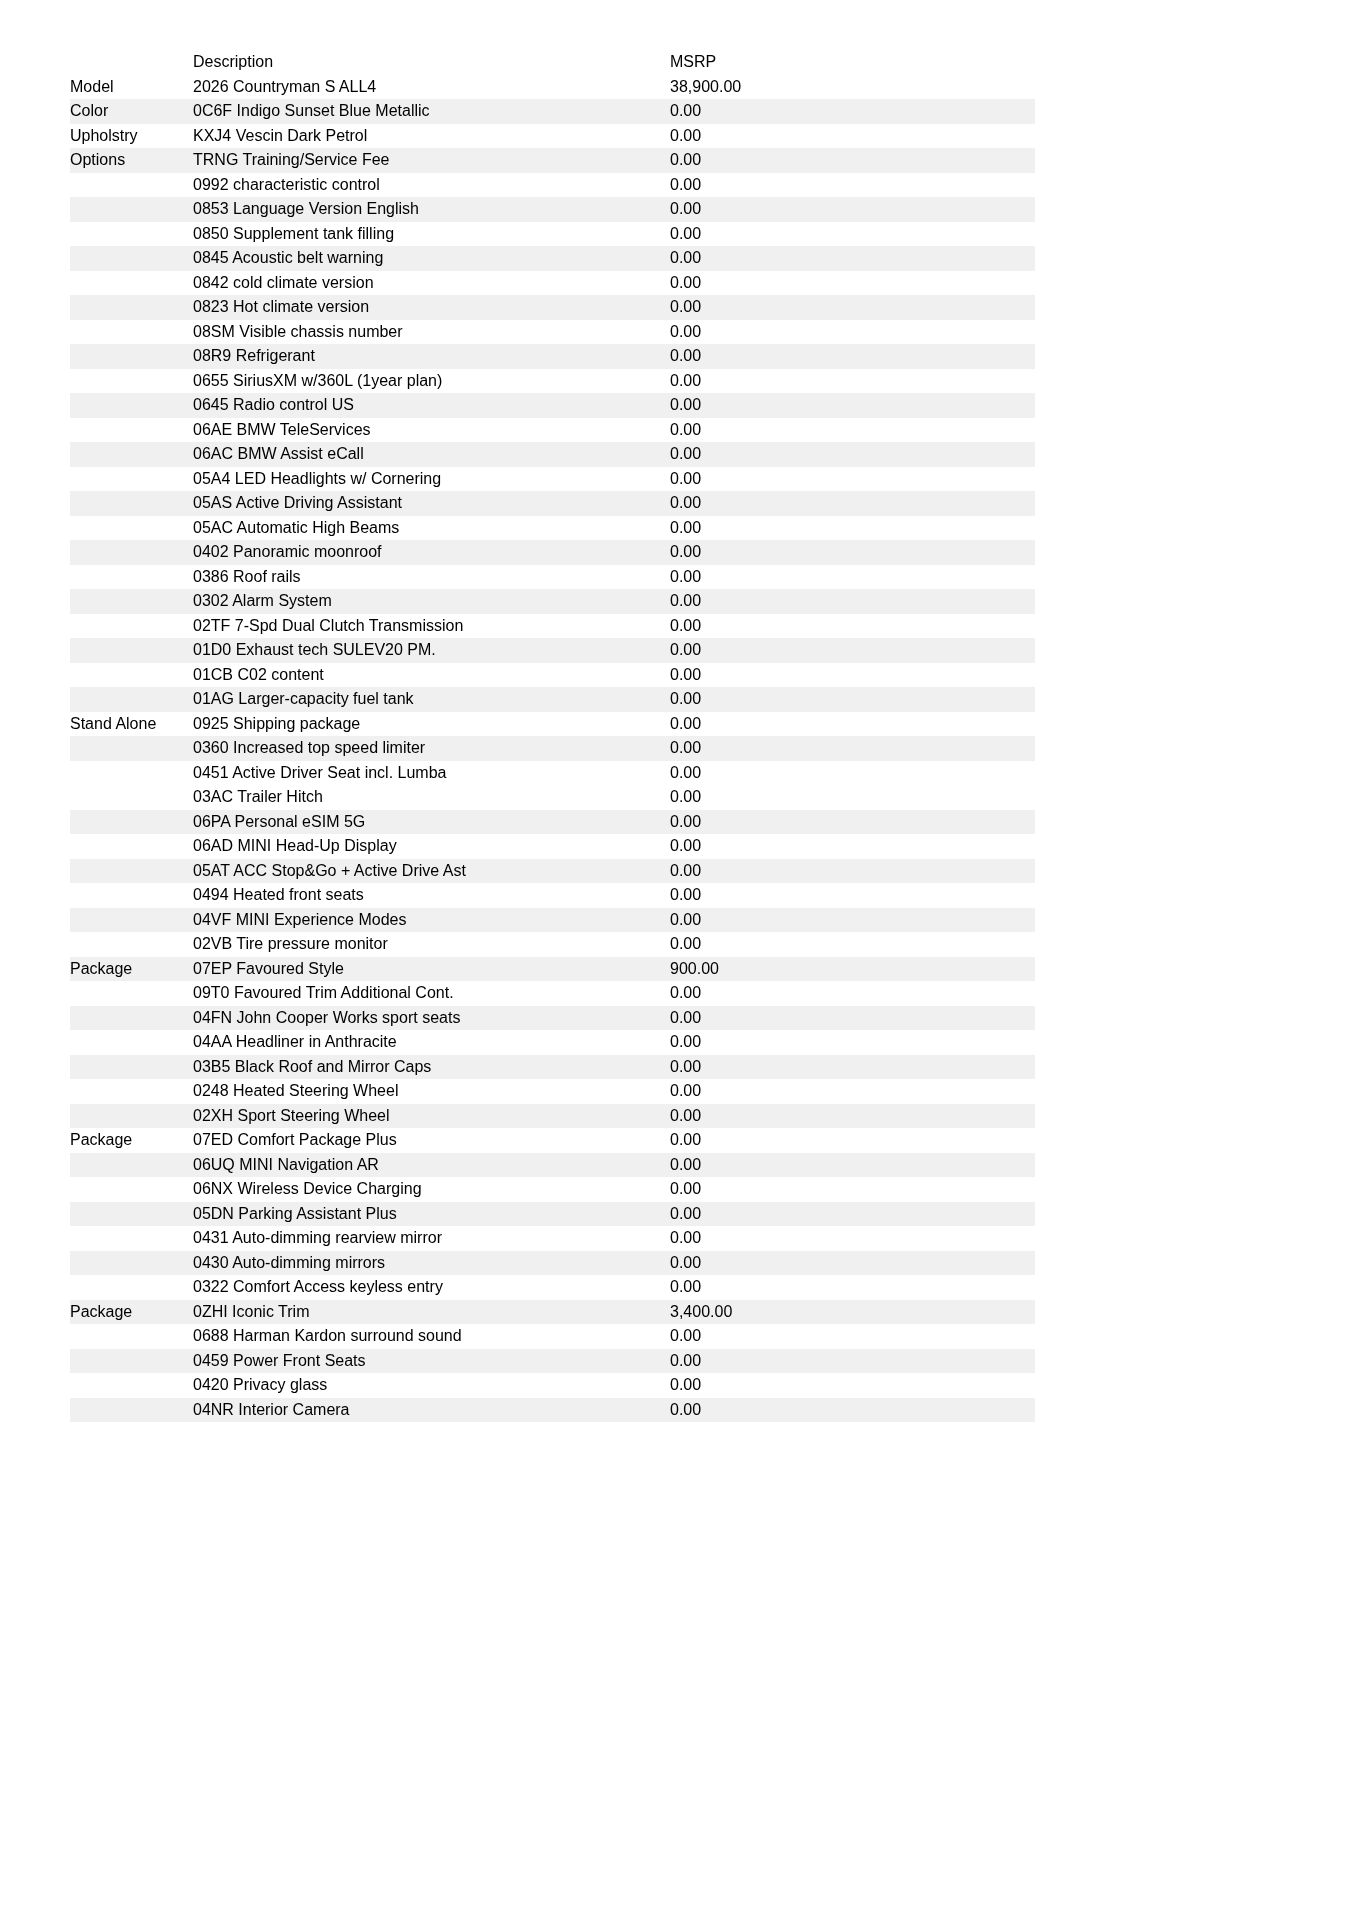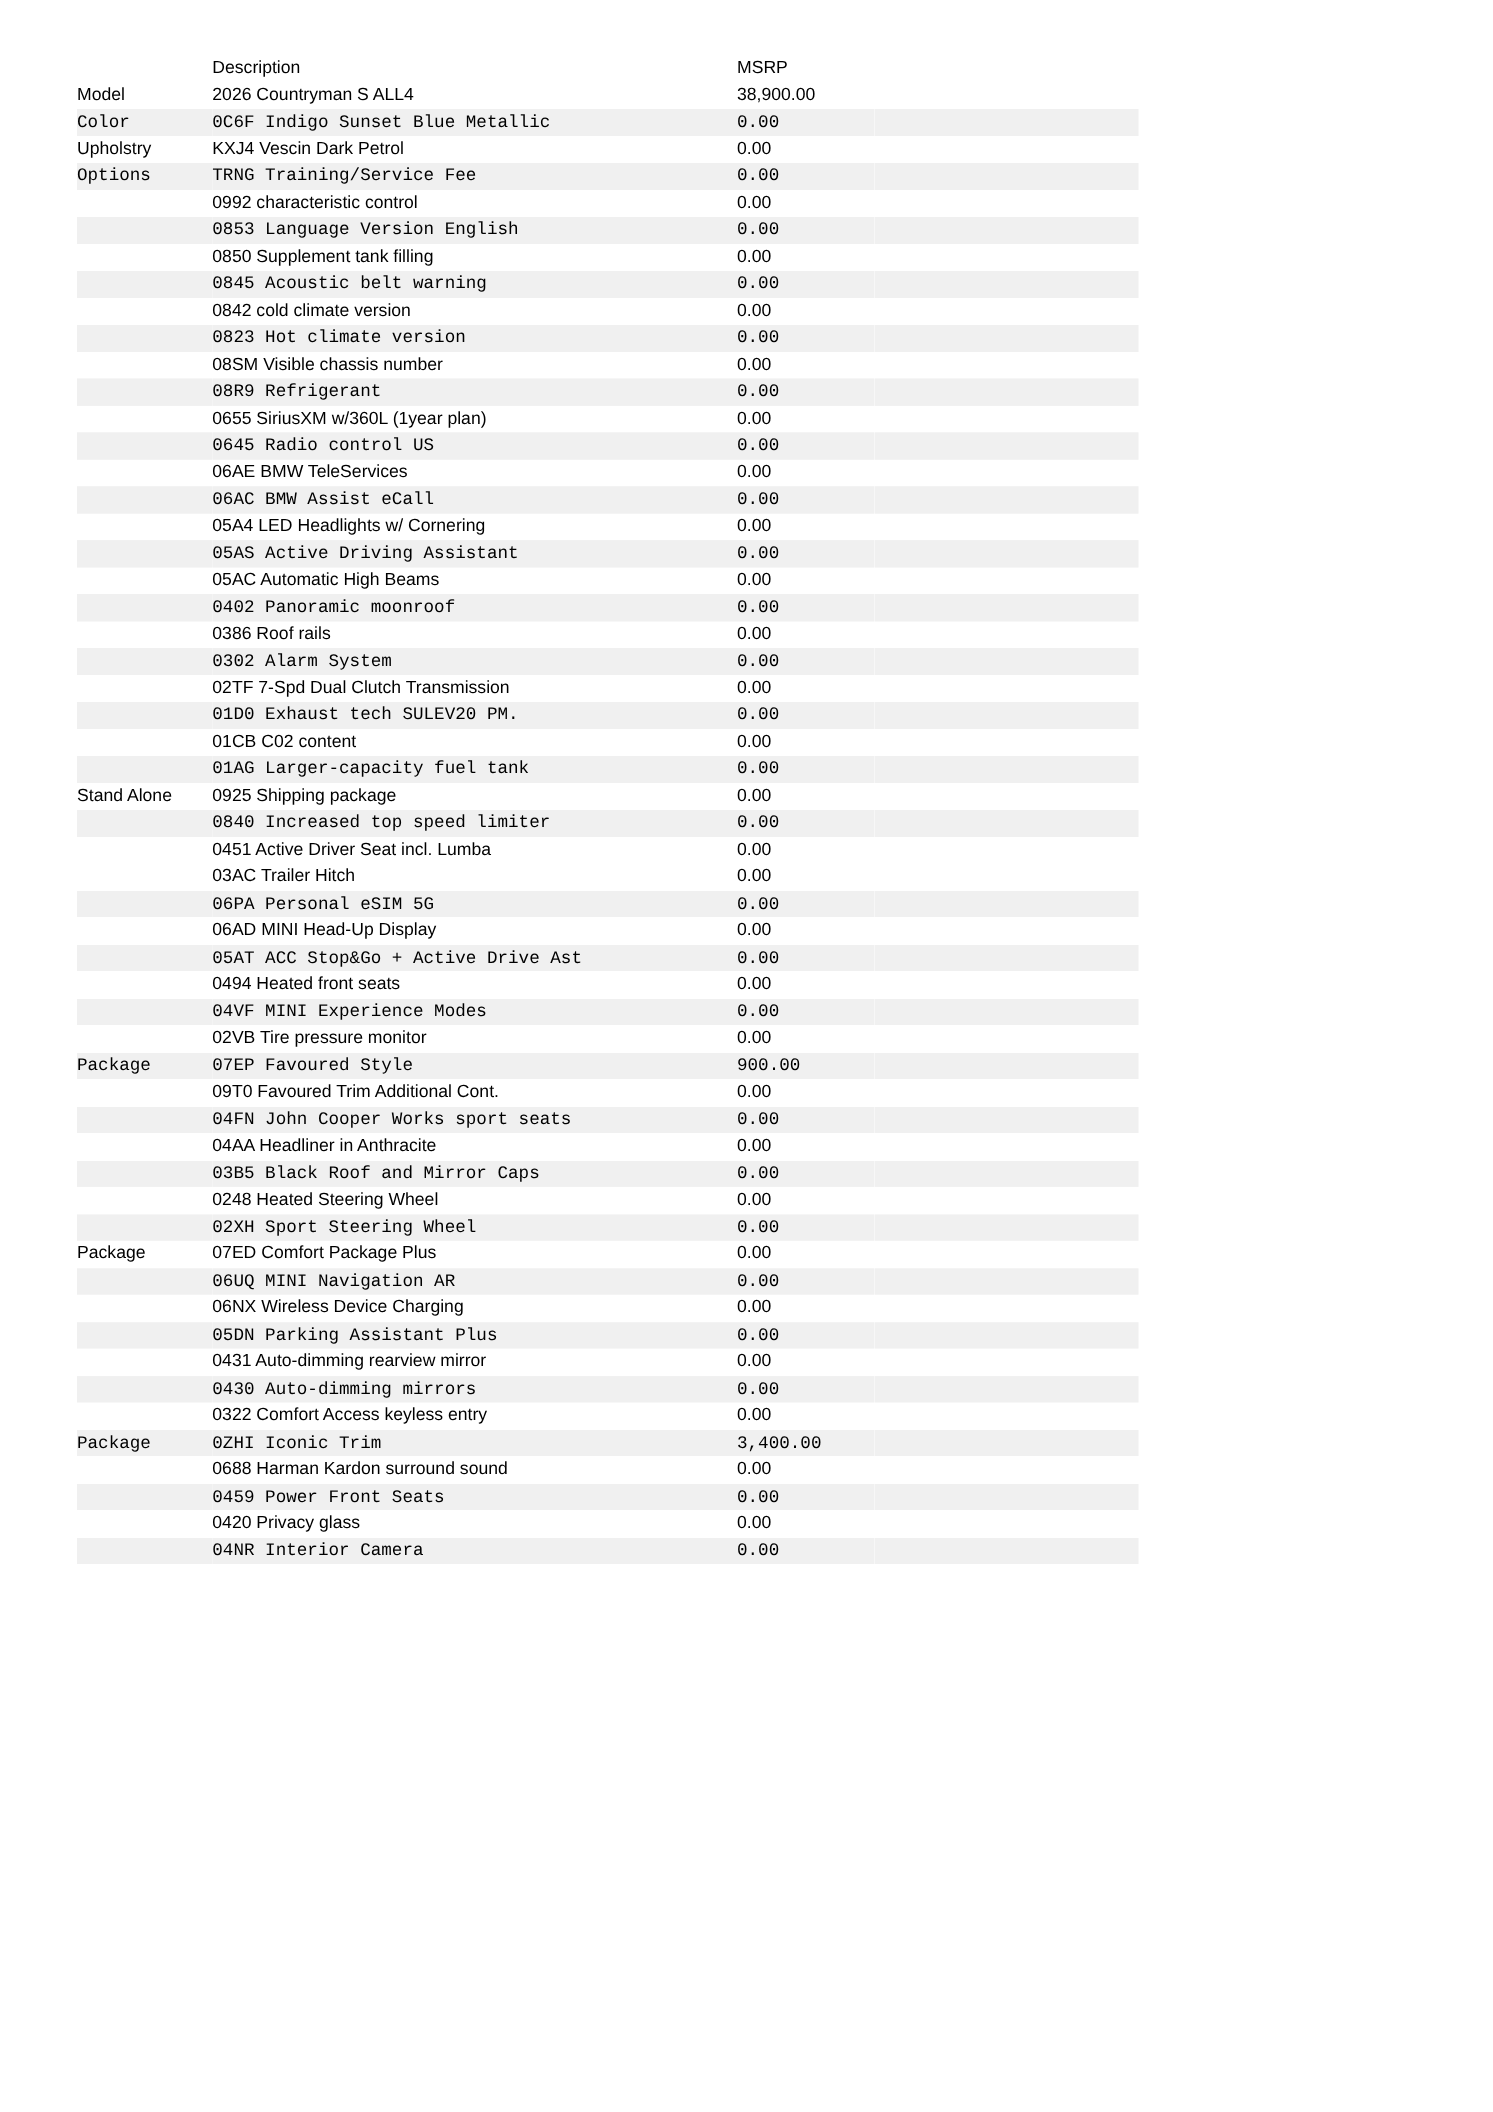--- a/index.html
+++ b/index.html
@@ -37,21 +37,21 @@
     white-space: nowrap;
     overflow: hidden;
     text-align: left;
     font-weight: normal;
   }
   thead th { font-weight: bold; height: 27px; line-height: 27px; }
   .col-cat  { width: 123px; padding-left: 12px; }
   .col-desc { width: 477px; }
   .col-msrp { width: 125px; text-align: right; }
   .col-fill { width: 240px; }
-  tr.striped { background: var(--row-stripe, #f0f0f0); font-family: Liberation Mono, monospace; }
+  tr.striped { background: var(--row-stripe, #f0f0f0); }
 </style>
 </head>
 <body>
 
 <div class="page">
   <table class="options-table">
     <thead>
       <tr>
         <th class="col-cat"></th>
         <th class="col-desc">Description</th>
@@ -217,21 +217,21 @@
           <td class="col-fill"></td>
         </tr>
         <tr>
           <td class="col-cat">Stand Alone</td>
           <td class="col-desc">0925 Shipping package</td>
           <td class="col-msrp">0.00</td>
           <td class="col-fill"></td>
         </tr>
         <tr class="striped">
           <td class="col-cat"></td>
-          <td class="col-desc">0840 Increased top speed limiter</td>
+          <td class="col-desc">0360 Increased top speed limiter</td>
           <td class="col-msrp">0.00</td>
           <td class="col-fill"></td>
         </tr>
         <tr>
           <td class="col-cat"></td>
           <td class="col-desc">0451 Active Driver Seat incl. Lumba</td>
           <td class="col-msrp">0.00</td>
           <td class="col-fill"></td>
         </tr>
         <tr>

